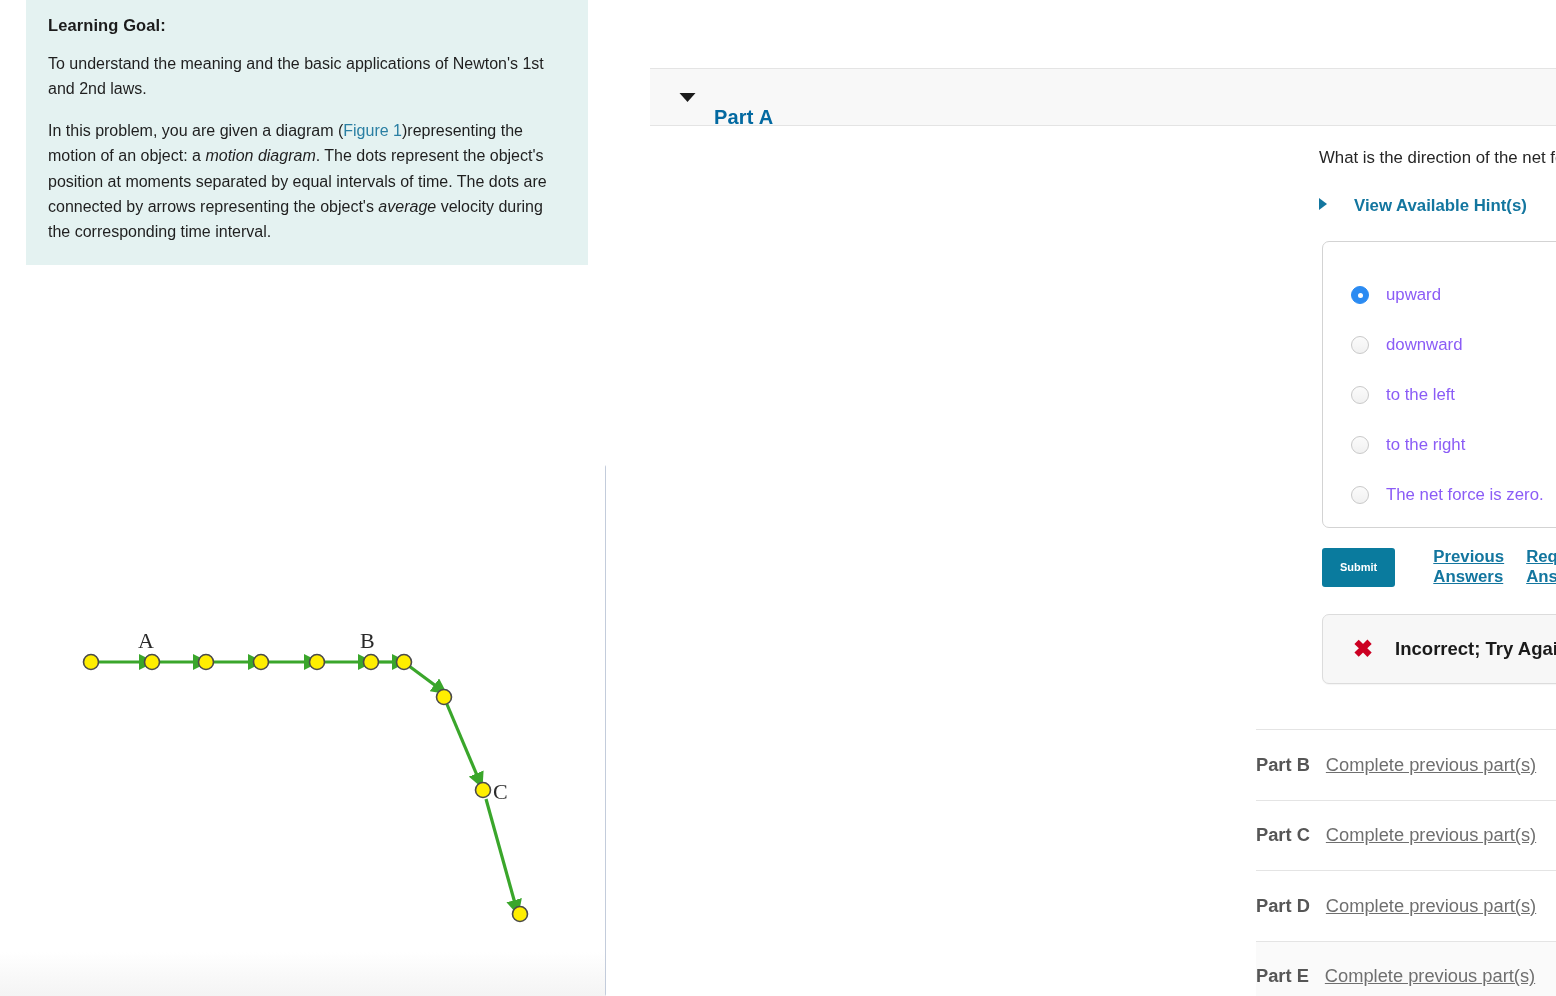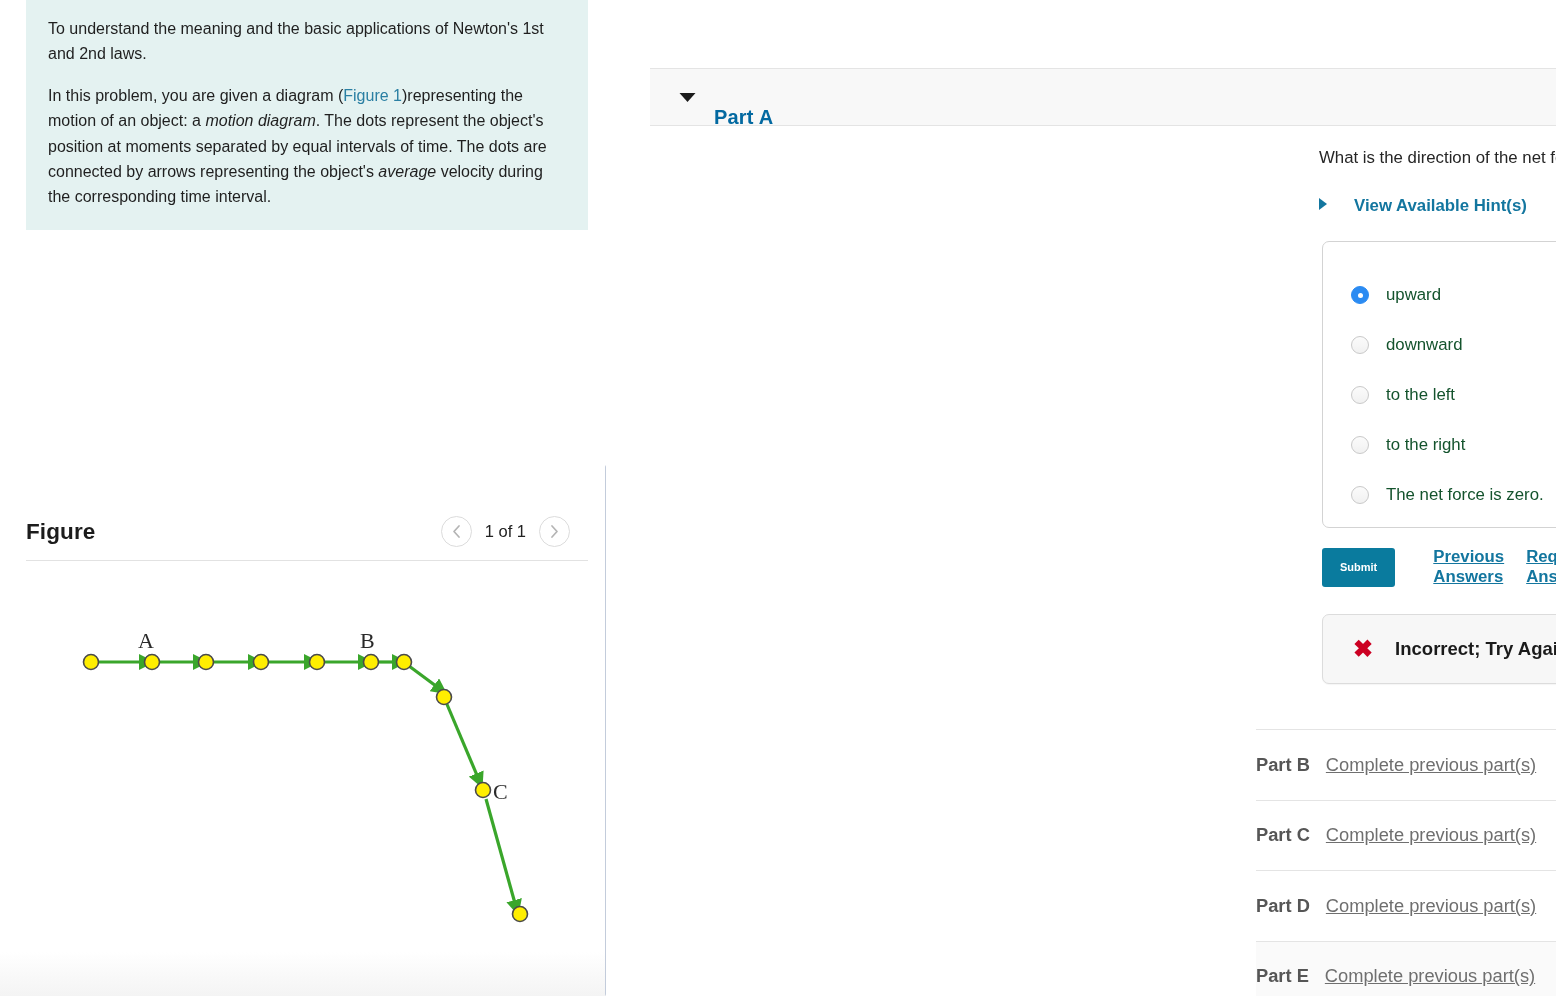--- a/index.html
+++ b/index.html
@@ -203,21 +203,21 @@
   .radio.checked::after {
     content: "";
     position: absolute;
     left: 5.5px; top: 5.5px;
     width: 5px; height: 5px;
     border-radius: 50%;
     background: #ffffff;
   }
   .opt-label {
     font-size: 16.8px;
-    color: #14532d;
+    color: #8b5cf6;
   }
 
   .action-row {
     position: absolute;
     left: 716px; top: 547px;
     display: flex;
     align-items: center;
   }
   .submit-btn {
     background: #0a7b9e;
@@ -294,40 +294,25 @@
   }
 </style>
 </head>
 <body>
 
 <div class="page">
 
   <div class="left-panel">
 
     <div class="goal-box">
+      <div class="goal-title">Learning Goal:</div>
       <p class="goal-p">To understand the meaning and the basic applications of Newton's 1st and 2nd laws.</p>
       <p class="goal-p"><span>In this problem, you are given a diagram (</span><a class="fig-link">Figure 1</a><span>)representing the motion of an object: a </span><span class="ital">motion diagram</span><span>. The dots represent the object's position at moments separated by equal intervals of time. The dots are connected by arrows representing the object's </span><span class="ital">average</span><span> velocity during the corresponding time interval.</span></p>
     </div>
 
-    <div class="figure-head">
-      <div class="figure-title">Figure</div>
-      <div class="fig-nav">
-        <div class="nav-circle">
-          <svg width="11" height="15" viewBox="0 0 11 15">
-            <polyline points="8,2 3,7.5 8,13" fill="none" stroke="#b4b4b4" stroke-width="1.7" stroke-linecap="round" stroke-linejoin="round"></polyline>
-          </svg>
-        </div>
-        <div class="fig-count">1 of 1</div>
-        <div class="nav-circle">
-          <svg width="11" height="15" viewBox="0 0 11 15">
-            <polyline points="3,2 8,7.5 3,13" fill="none" stroke="#b4b4b4" stroke-width="1.7" stroke-linecap="round" stroke-linejoin="round"></polyline>
-          </svg>
-        </div>
-      </div>
-    </div>
 
     <div class="figure-canvas">
       <svg width="606" height="410" viewBox="0 0 606 410">
         <defs>
           <marker id="ah" markerWidth="5" markerHeight="5" refX="2.2" refY="2.5" orient="auto">
             <path d="M0,0 L5,2.5 L0,5 z" fill="#3aa62b"></path>
           </marker>
         </defs>
         <g stroke="#3aa62b" stroke-width="3.2" fill="none" marker-end="url(#ah)">
           <line x1="97" y1="100" x2="146" y2="100"></line>

